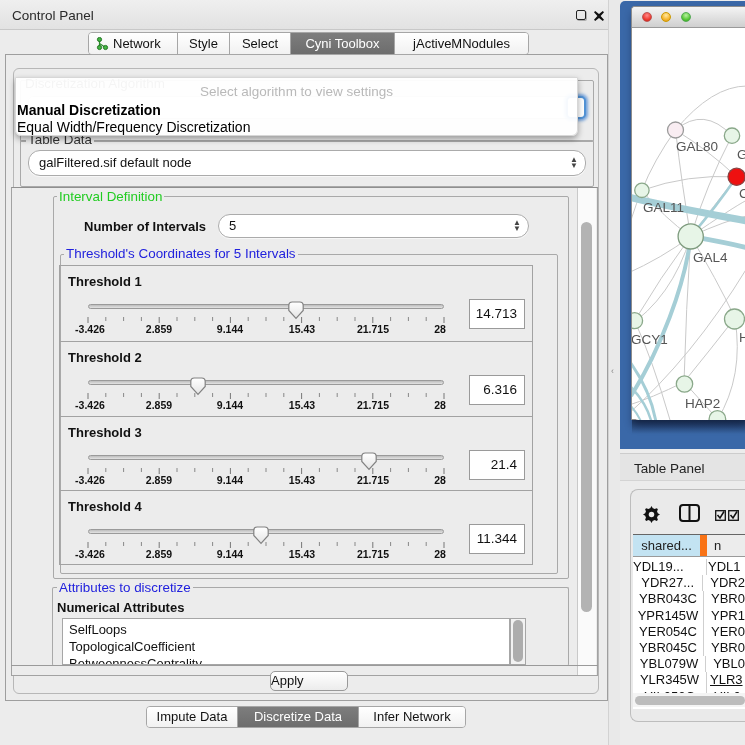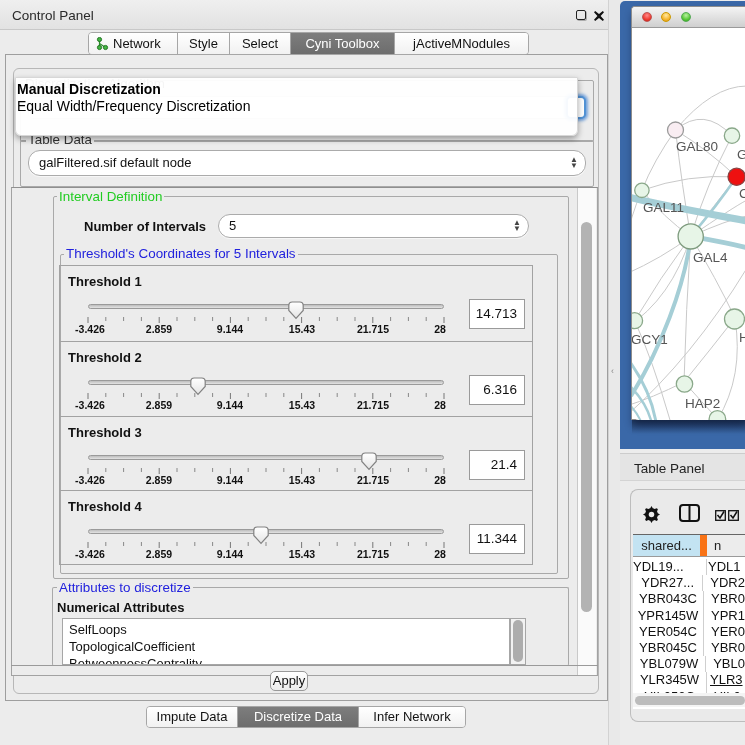--- a/index.html
+++ b/index.html
@@ -246,28 +246,29 @@
 <div class="gbox" style="left:52px;top:587px;width:515px;height:78px;border-bottom:none;"></div>
 <div class="grouplbl" style="left:57px;top:581px;color:#2222dd;">Attributes to discretize</div>
 <div class="abs" style="left:57px;top:600px;font-size:13px;font-weight:bold;color:#111;">Numerical Attributes</div>
 <div class="abs" style="left:62px;top:618px;width:448px;height:47px;background:#fff;border:1px solid #a6a6a6;box-sizing:border-box;overflow:hidden;">
   <div style="font-size:13px;color:#111;padding:2px 0 0 6px;line-height:17px;">SelfLoops<br>TopologicalCoefficient<br>BetweennessCentrality</div>
 </div>
 <div class="abs" style="left:510px;top:618px;width:16px;height:47px;background:#f2f2f2;border:1px solid #a6a6a6;box-sizing:border-box;"></div>
 <div class="abs" style="left:513px;top:620px;width:10px;height:42px;background:#adadad;border-radius:5px;"></div>
 
 <div class="abs" style="left:11px;top:665px;width:587px;height:1px;background:#9a9a9a;"></div>
-<div class="abs" style="left:270px;top:671px;width:38px;height:20px;background:linear-gradient(#ffffff,#ececec);border:1px solid #999;border-radius:5px;box-sizing:border-box;text-align:center;font-size:13px;line-height:18px;color:#111;">Apply</div>
+<div class="abs" style="left:270px;top:671px;width:78px;height:20px;background:linear-gradient(#ffffff,#ececec);border:1px solid #999;border-radius:5px;box-sizing:border-box;font-size:13px;line-height:18px;color:#111;">Apply</div>
 
 <div class="abs" style="left:146px;top:706px;height:20px;border:1px solid #a6a6a6;border-radius:4px;overflow:hidden;white-space:nowrap;font-size:0;">
   <span class="tseg" style="line-height:20px;width:91px;padding:0;text-align:center;box-sizing:border-box;">Impute Data</span><span class="tseg dark" style="line-height:20px;width:121px;padding:0;text-align:center;box-sizing:border-box;">Discretize Data</span><span class="tseg" style="line-height:20px;width:106px;padding:0;text-align:center;box-sizing:border-box;border-right:none;">Infer Network</span>
 </div>
 
 <div class="abs" style="left:15px;top:77px;width:563px;height:59px;background:rgba(255,255,255,.95);
      border:1px solid #d7d7d7;border-radius:0 0 6px 6px;box-shadow:0 3px 6px rgba(0,0,0,.35);box-sizing:border-box;">
+  <div style="text-align:center;font-size:13.5px;color:#b9b9b9;margin-top:6px;">Select algorithm to view settings</div>
   <div style="font-size:14px;font-weight:bold;color:#000;margin:3px 0 0 1px;">Manual Discretization</div>
   <div style="font-size:14px;color:#000;margin:1px 0 0 1px;">Equal Width/Frequency Discretization</div>
 </div>
 
 <div class="abs" style="left:608px;top:0;width:12px;height:745px;background:#e9e9e9;border-left:1px solid #d2d2d2;box-sizing:border-box;"></div>
 <div class="abs" style="left:611px;top:366px;font-size:9px;color:#888;">‹</div>
 
 <div class="abs" style="left:620px;top:1px;width:125px;height:448px;background:#3a68a8;border-radius:5px 0 0 0;"></div>
 
 <div class="abs" style="left:631px;top:6px;width:114px;height:414px;background:#fff;border:1px solid #8d8d8d;border-right:none;box-sizing:border-box;border-radius:4px 0 0 0;box-shadow:2px 6px 9px rgba(0,0,30,.45);"></div>

